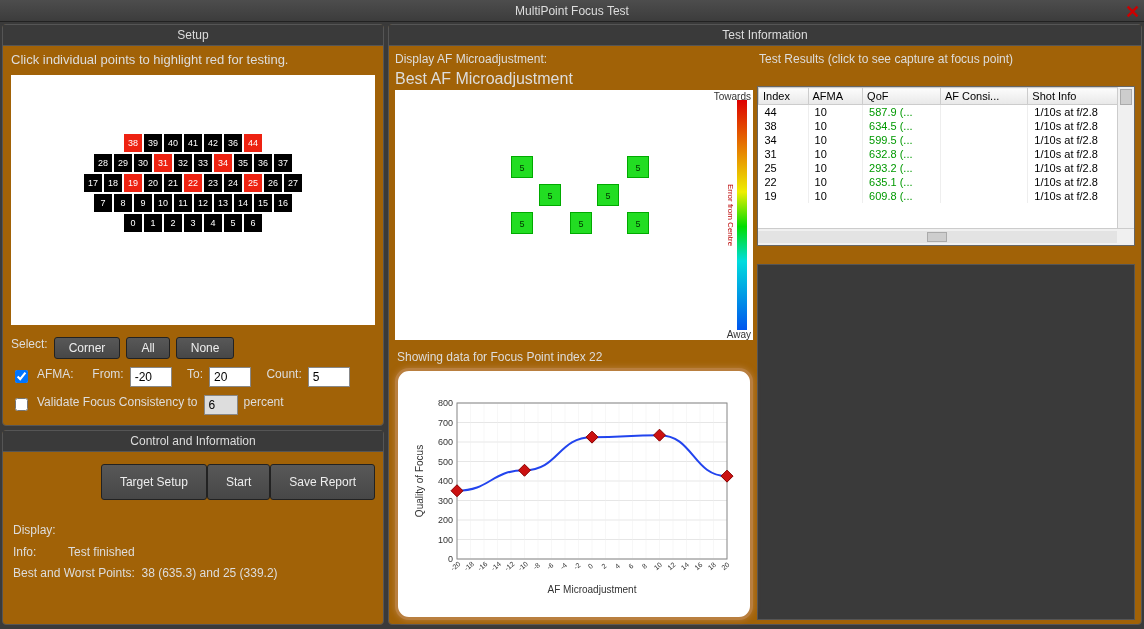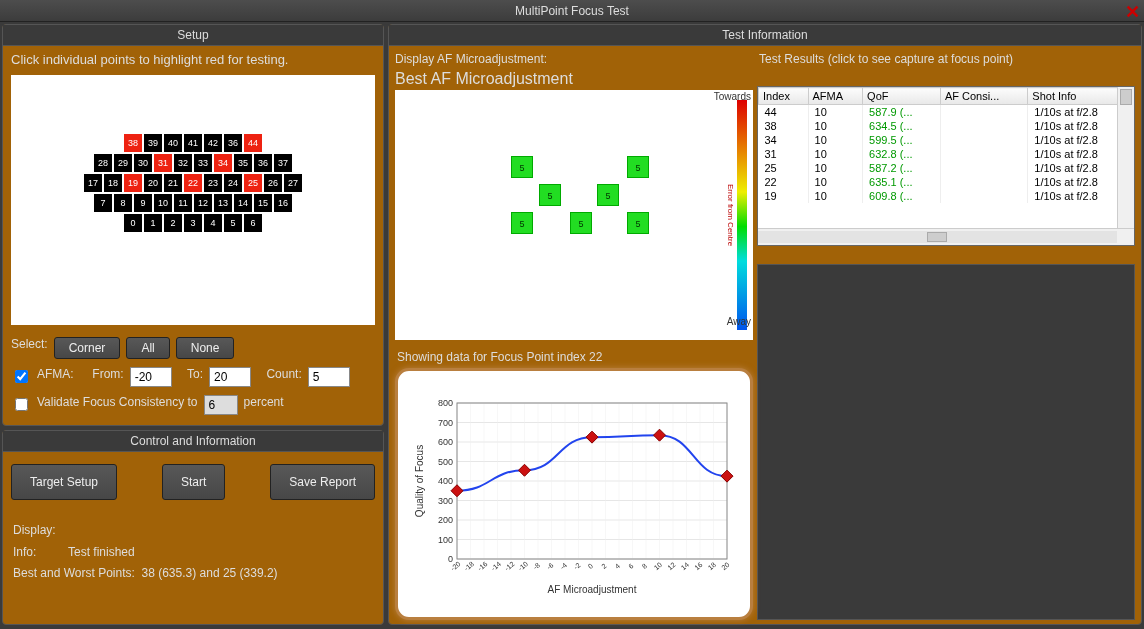--- a/index.html
+++ b/index.html
@@ -22,38 +22,38 @@
 .pt-grid { position:absolute; top:58px; left:0; right:0; }
 
 .select-row { display:flex; align-items:flex-start; gap:6px; padding:4px 8px; color:#ddd; font-size:12px;}
 .btn { background:linear-gradient(#585858,#474747); border:1px solid #222; color:#eee; font-size:12px; border-radius:3px; padding:3px 14px; cursor:pointer;}
 .btn.big { padding:10px 18px; }
 .inp { background:#fff; border:1px solid #888; font-size:12px; padding:2px 4px; width:42px; text-align:left;}
 .inp.sm{width:34px;} .inp.ro{background:#ddd;}
 .chk { width:13px;height:13px; }
 
 .control-box { }
-.ctrl-btns { display:flex; justify-content:space-between; padding:12px 8px 20px 8px;}
+.ctrl-btns { display:flex; justify-content:flex-end; padding:12px 8px 20px 8px;}
 .status-area { color:#ddd; font-size:12px; padding:0 10px 10px 10px; line-height:1.8;}
 .status-area .lbl{display:inline-block;width:55px;}
 
 .right-col { flex:1; display:flex; flex-direction:column; }
 .testinfo { flex:1; display:flex; flex-direction:column; }
 .ti-body { flex:1; display:flex; padding:4px 6px; gap:4px;}
 .ti-left { width:358px; display:flex; flex-direction:column; }
 .ti-right{ flex:1; display:flex; flex-direction:column; gap:16px;}
 
 .row-line{display:flex; align-items:center; gap:8px; color:#ddd; font-size:12px; padding:2px 0;}
 .sel-ctrl{background:linear-gradient(#fafafa,#e3e3e3); border:1px solid #777; font-size:12px; padding:2px 4px; width:140px;}
 .best-label{color:#ddd; font-size:16px; padding:2px 0;}
 
 .af-canvas{background:#fff; flex:0 0 250px; position:relative;}
 .gradient-bar{position:absolute; right:6px; top:10px; width:10px; bottom:10px; background:linear-gradient(#d00,#ee0 40%,#0d0 55%,#0dd 70%,#05e);}
 .grad-lbl{position:absolute; right:2px; font-size:10px; color:#333;}
-.grad-lbl.t{top:1px;} .grad-lbl.m{top:50%; transform:translateY(-50%) rotate(0); right:18px; writing-mode:vertical-rl; font-size:8px; color:#b00;} .grad-lbl.b{bottom:13px;}
+.grad-lbl.t{top:1px;} .grad-lbl.m{top:50%; transform:translateY(-50%) rotate(0); right:18px; writing-mode:vertical-rl; font-size:8px; color:#b00;} .grad-lbl.b{bottom:0;}
 .afpt{position:absolute; width:22px;height:22px; background:#2d2; border:1px solid #0a0; font-size:9px; color:#030; text-align:center; line-height:22px;}
 
 .chart-title{color:#ddd; font-size:12px; padding:10px 0 4px 2px;}
 .chart-box{flex:1; background:#fff; border:3px solid #b97f3f; border-radius:14px; box-shadow:0 0 6px #b97f3f; display:flex; align-items:center; justify-content:center; position:relative;}
 svg{display:block;}
 
 .results-hdr{color:#ddd; font-size:12px; padding:2px 0 4px 2px;}
 .table-wrap{background:#fff; border:1px solid #666; height:160px; position:relative; overflow:hidden;}
 .tbl{width:100%; border-collapse:collapse; font-size:11px;}
 .tbl th{background:linear-gradient(#fcfcfc,#e8e8e8); border:1px solid #ccc; padding:2px 4px; text-align:left; font-weight:normal; position:sticky; top:0;}
@@ -313,21 +313,21 @@
                     <tr>
                       <td>31</td>
                       <td>10</td>
                       <td class="qof">632.8 (...</td>
                       <td></td>
                       <td>1/10s at f/2.8</td>
                     </tr>
                     <tr>
                       <td>25</td>
                       <td>10</td>
-                      <td class="qof">587.2 (...</td>
+                      <td class="qof">293.2 (...</td>
                       <td></td>
                       <td>1/10s at f/2.8</td>
                     </tr>
                     <tr>
                       <td>22</td>
                       <td>10</td>
                       <td class="qof">635.1 (...</td>
                       <td></td>
                       <td>1/10s at f/2.8</td>
                     </tr>

